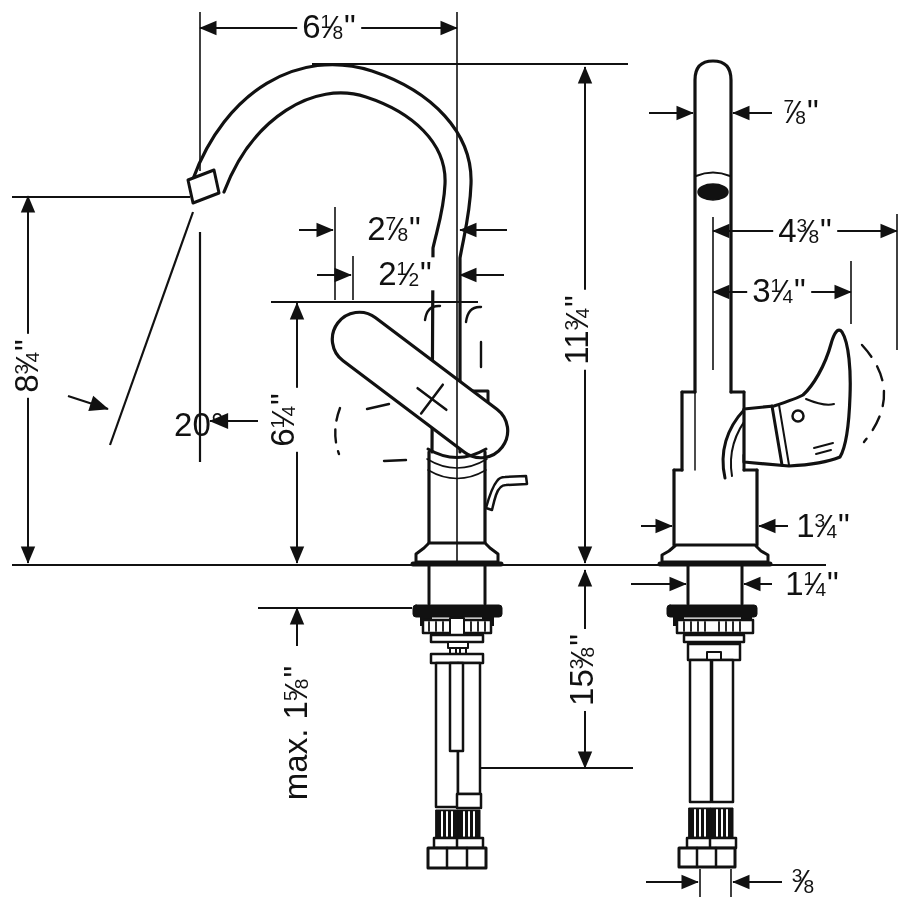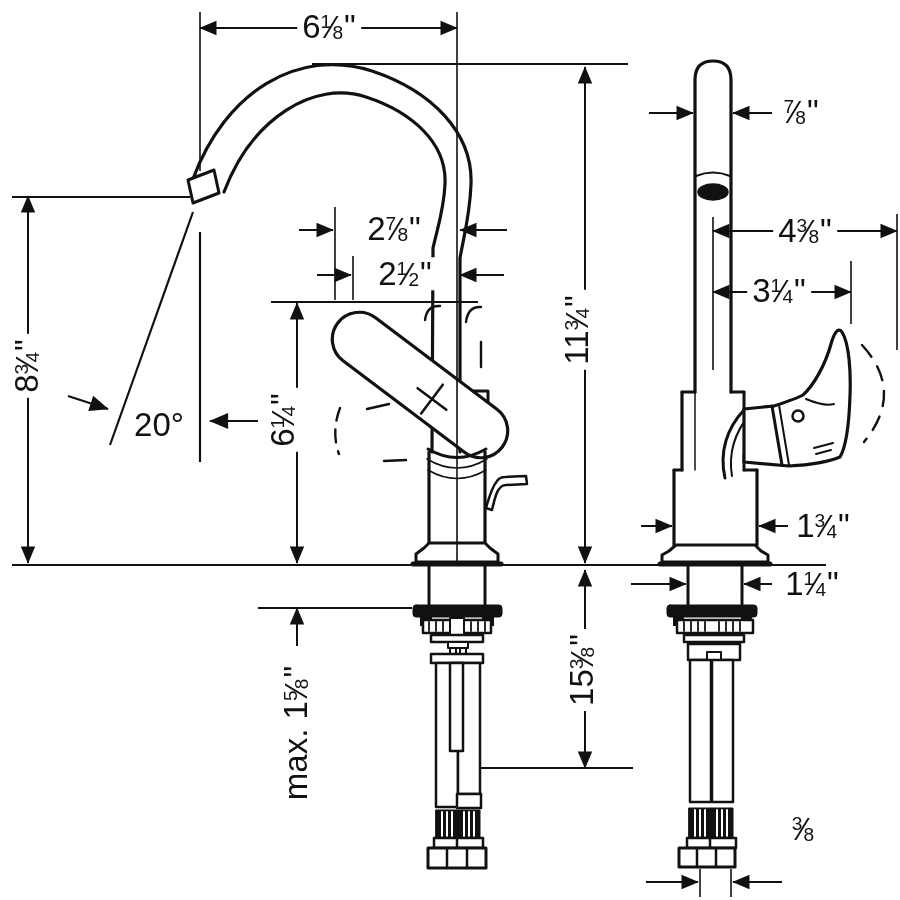--- a/index.html
+++ b/index.html
@@ -2,21 +2,21 @@
 <html><head>
 <meta charset="utf-8">
 <style>
   html,body{margin:0;padding:0;background:#fff;}
   .stage{position:relative;width:900px;height:900px;background:#fff;overflow:hidden;
          font-family:"Liberation Sans",sans-serif;color:#111;}
   .stage svg{position:absolute;left:0;top:0;}
   .dim{position:absolute;transform:translate(-50%,-50%);background:#fff;padding:0 5px;
        font-size:33px;line-height:1;white-space:nowrap;color:#111;}
   .dim.v{transform:translate(-50%,-50%) rotate(-90deg);}
-  .dim.nobg{background:transparent;padding:0;}
+  .dim.nobg{background:transparent;padding:0;margin-left:40px;}
   .num{font-size:.58em;vertical-align:.55em;}
   .den{font-size:.58em;vertical-align:-.02em;}
   .sl{font-size:.95em;margin:0 -2px;}
   .un{margin-left:1px;}
 </style>
 </head>
 <body>
 
 <div class="stage">
 
@@ -245,15 +245,15 @@
 <span class="dim v" style="left:577px;top:330px"><span class="wh">11</span><span class="num">3</span><span class="sl">⁄</span><span class="den">4</span><span class="un">"</span></span>
 <span class="dim v" style="left:27px;top:366px"><span class="wh">8</span><span class="num">3</span><span class="sl">⁄</span><span class="den">4</span><span class="un">"</span></span>
 <span class="dim nobg" style="left:159px;top:424px">20°</span>
 <span class="dim v" style="left:283px;top:420px"><span class="wh">6</span><span class="num">1</span><span class="sl">⁄</span><span class="den">4</span><span class="un">"</span></span>
 <span class="dim" style="left:805px;top:231px"><span class="wh">4</span><span class="num">3</span><span class="sl">⁄</span><span class="den">8</span><span class="un">"</span></span>
 <span class="dim" style="left:779px;top:291px"><span class="wh">3</span><span class="num">1</span><span class="sl">⁄</span><span class="den">4</span><span class="un">"</span></span>
 <span class="dim" style="left:823px;top:526px"><span class="wh">1</span><span class="num">3</span><span class="sl">⁄</span><span class="den">4</span><span class="un">"</span></span>
 <span class="dim" style="left:812px;top:584px"><span class="wh">1</span><span class="num">1</span><span class="sl">⁄</span><span class="den">4</span><span class="un">"</span></span>
 <span class="dim v" style="left:582px;top:670px"><span class="wh">15</span><span class="num">3</span><span class="sl">⁄</span><span class="den">8</span><span class="un">"</span></span>
 <span class="dim v" style="left:296px;top:733px">max. <span class="wh">1</span><span class="num">5</span><span class="sl">⁄</span><span class="den">8</span><span class="un">"</span></span>
-<span class="dim" style="left:803px;top:829px"><span class="num">3</span><span class="sl">⁄</span><span class="den">8</span></span>
+<span class="dim" style="left:803px;top:881px"><span class="num">3</span><span class="sl">⁄</span><span class="den">8</span></span>
 
 </div>
 
 </body></html>

